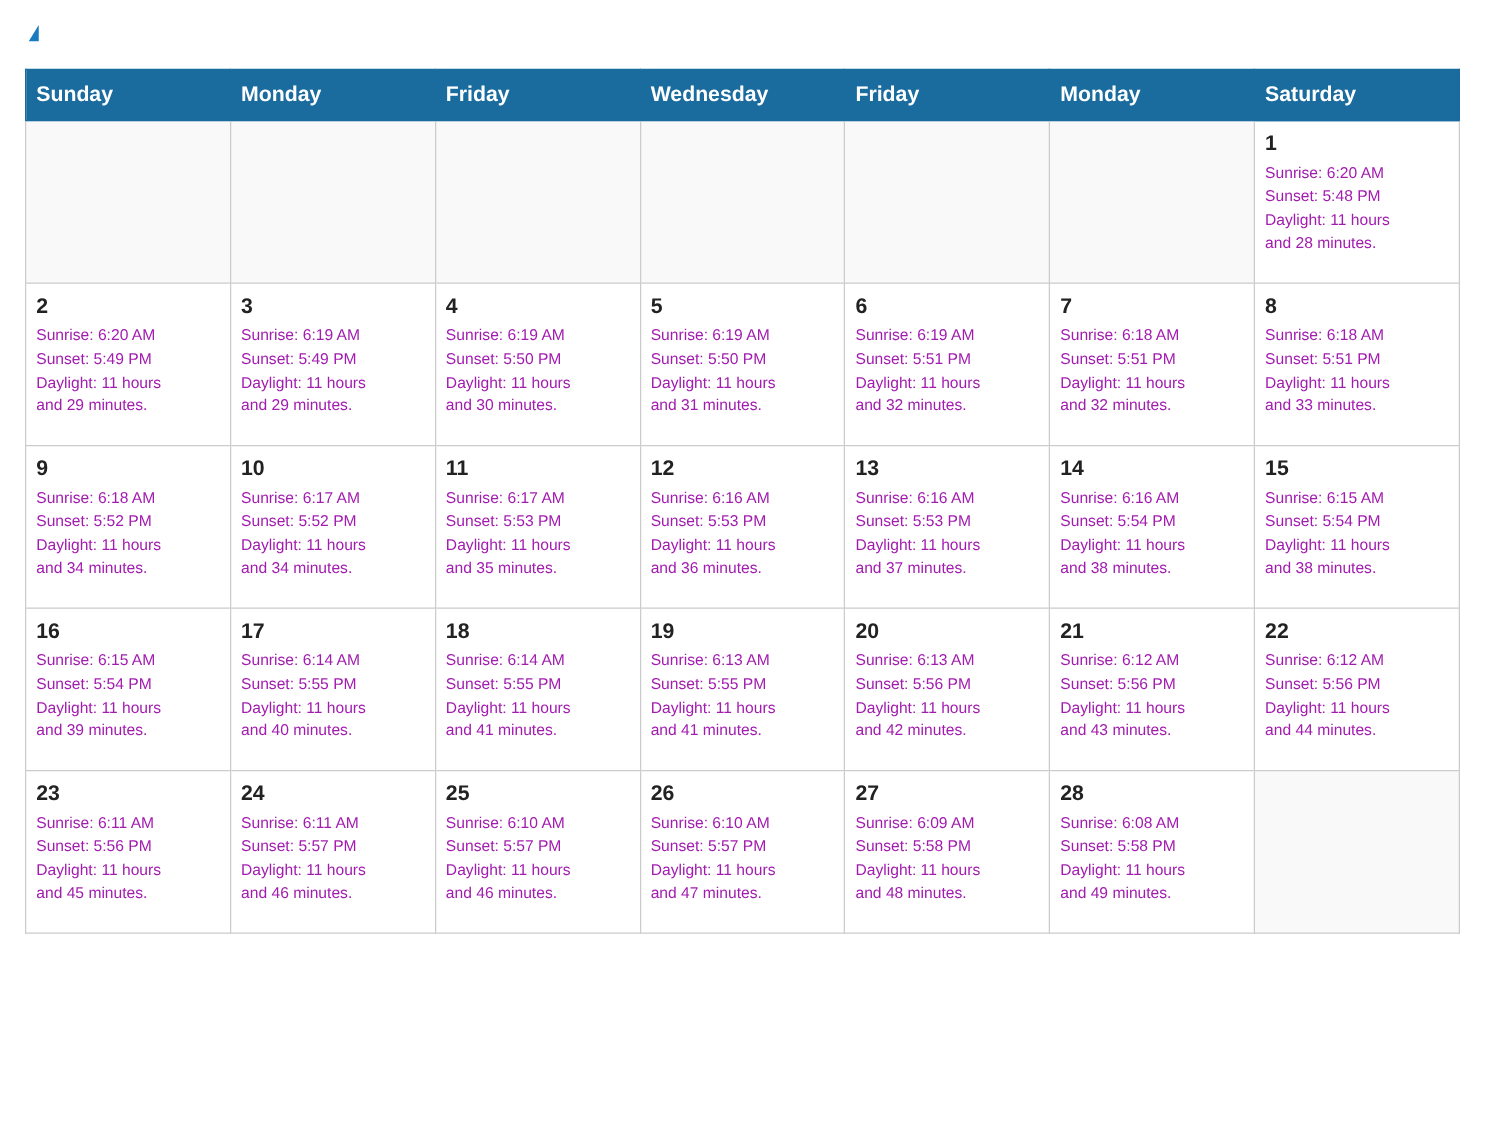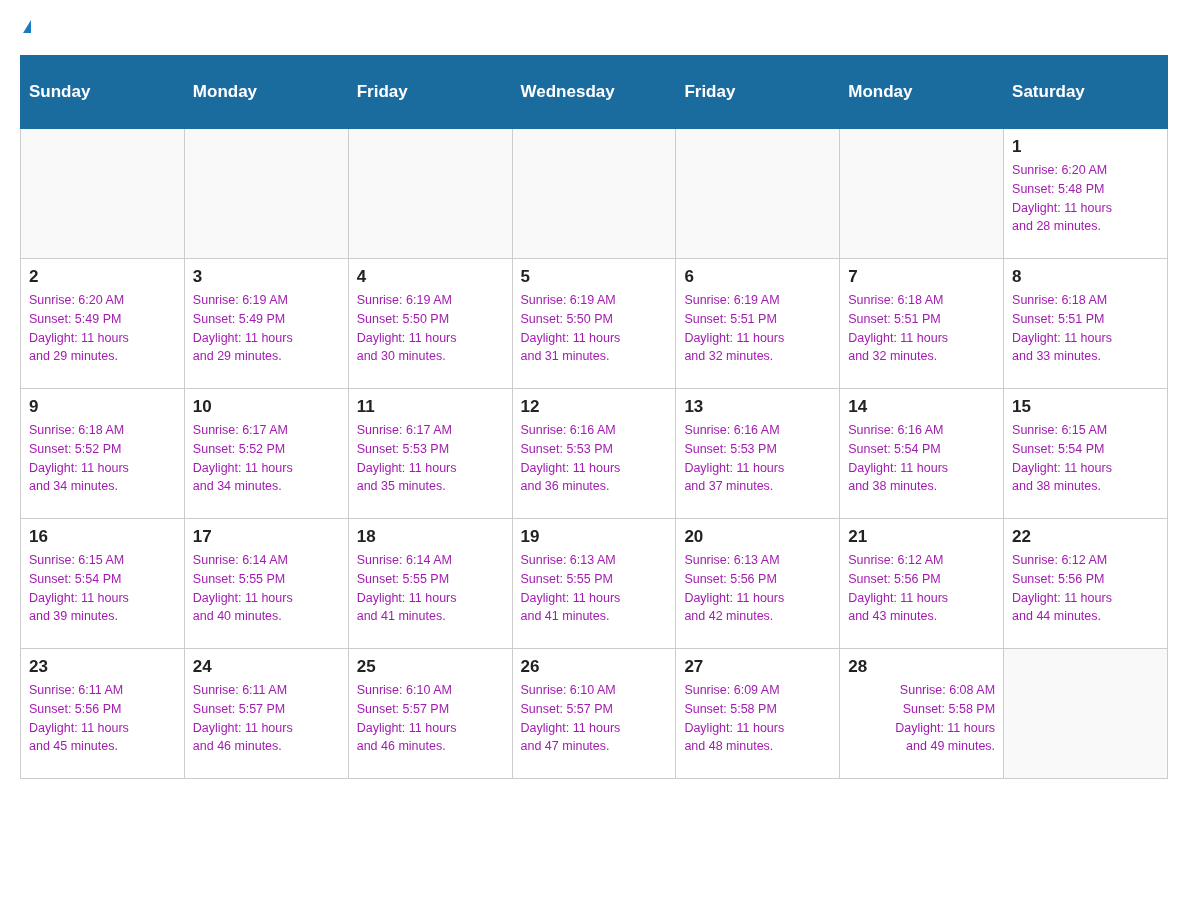--- a/index.html
+++ b/index.html
@@ -49,21 +49,21 @@
     .calendar-table {
       width: 100%;
       border-collapse: collapse;
       table-layout: fixed;
     }
     .calendar-table thead th {
       background-color: #1a6b9e;
       color: #fff;
       font-size: 17px;
       font-weight: bold;
-      padding: 26px 8px;
+      padding: 10px 8px;
       text-align: left;
       border: 1px solid #1a6b9e;
     }
     .calendar-table tbody td {
       border: 1px solid #ccc;
       vertical-align: top;
       padding: 8px;
       min-height: 110px;
       height: 130px;
     }
@@ -314,21 +314,21 @@
         </td>
         <td>
           <div class="day-number">27</div>
           <div class="day-info" style="white-space: pre-line;">Sunrise: 6:09 AM
 Sunset: 5:58 PM
 Daylight: 11 hours
 and 48 minutes.</div>
         </td>
         <td>
           <div class="day-number">28</div>
-          <div class="day-info" style="white-space: pre-line; text-align: right;">Sunrise: 6:08 AM
+          <div class="day-info" style="white-space: pre-line;">Sunrise: 6:08 AM
 Sunset: 5:58 PM
 Daylight: 11 hours
 and 49 minutes.</div>
         </td>
         <td class="empty-cell"></td>
       </tr>
     </tbody>
 </table>
 
 </body></html>

